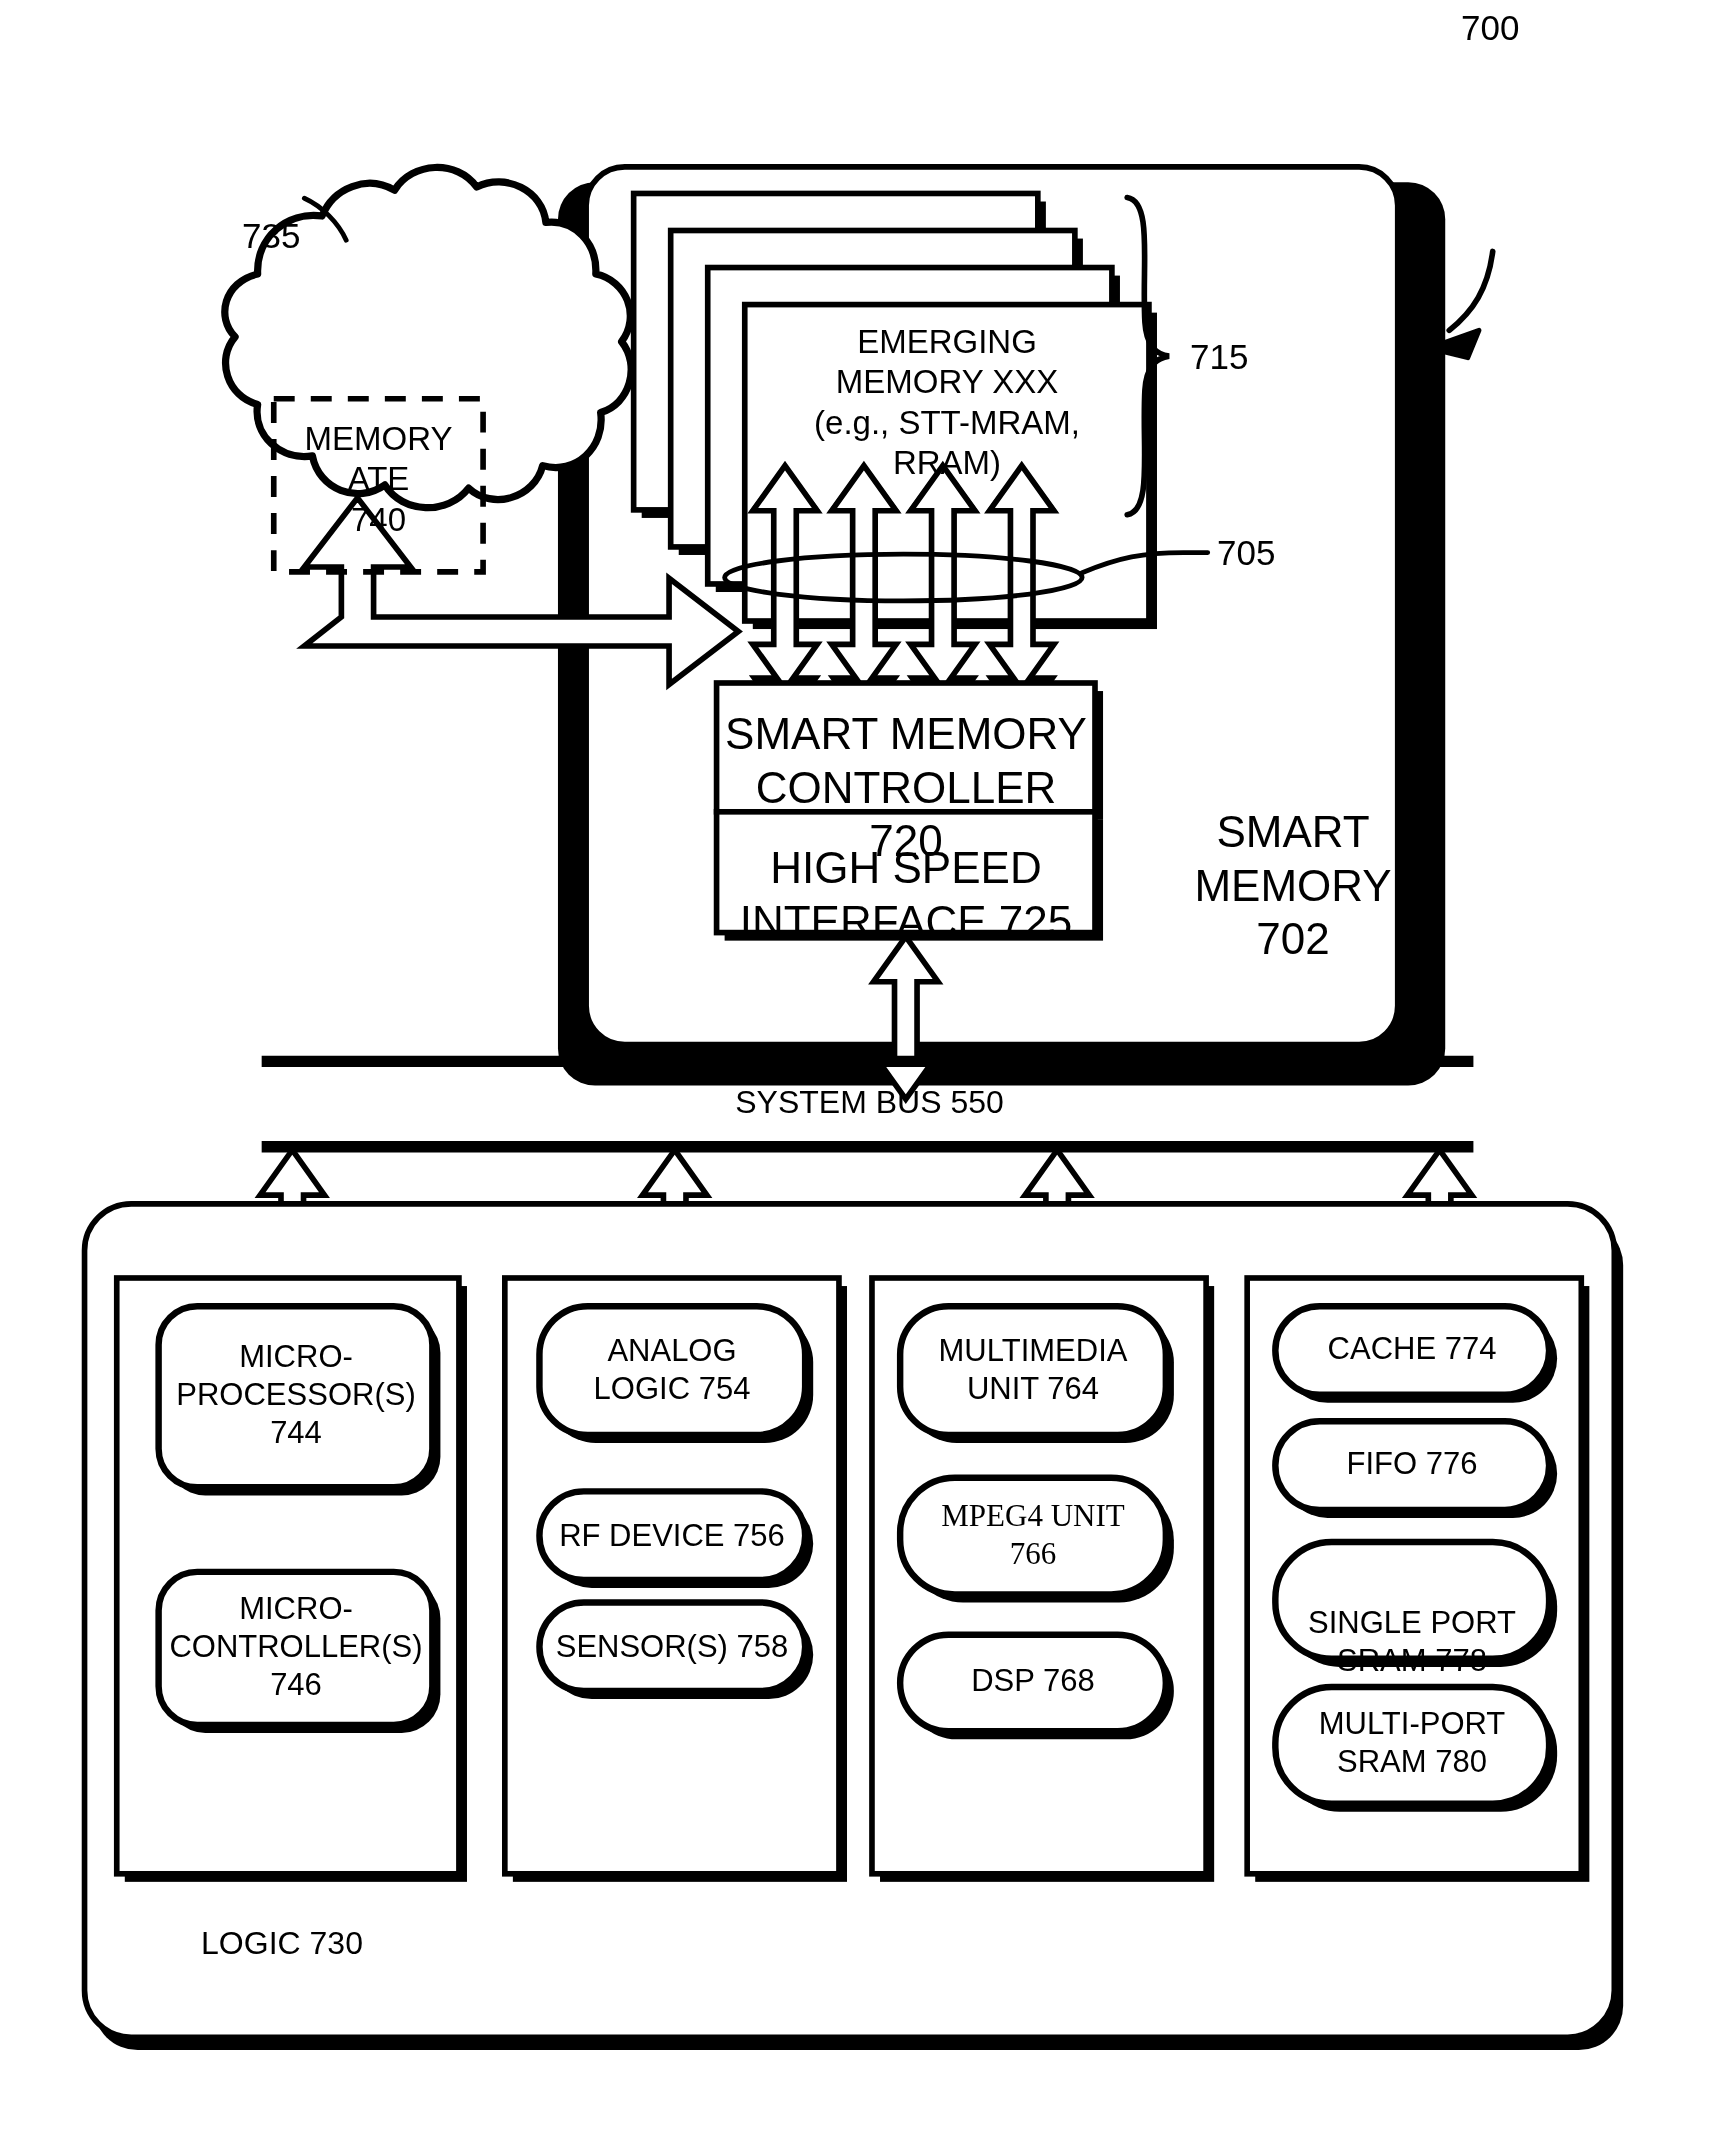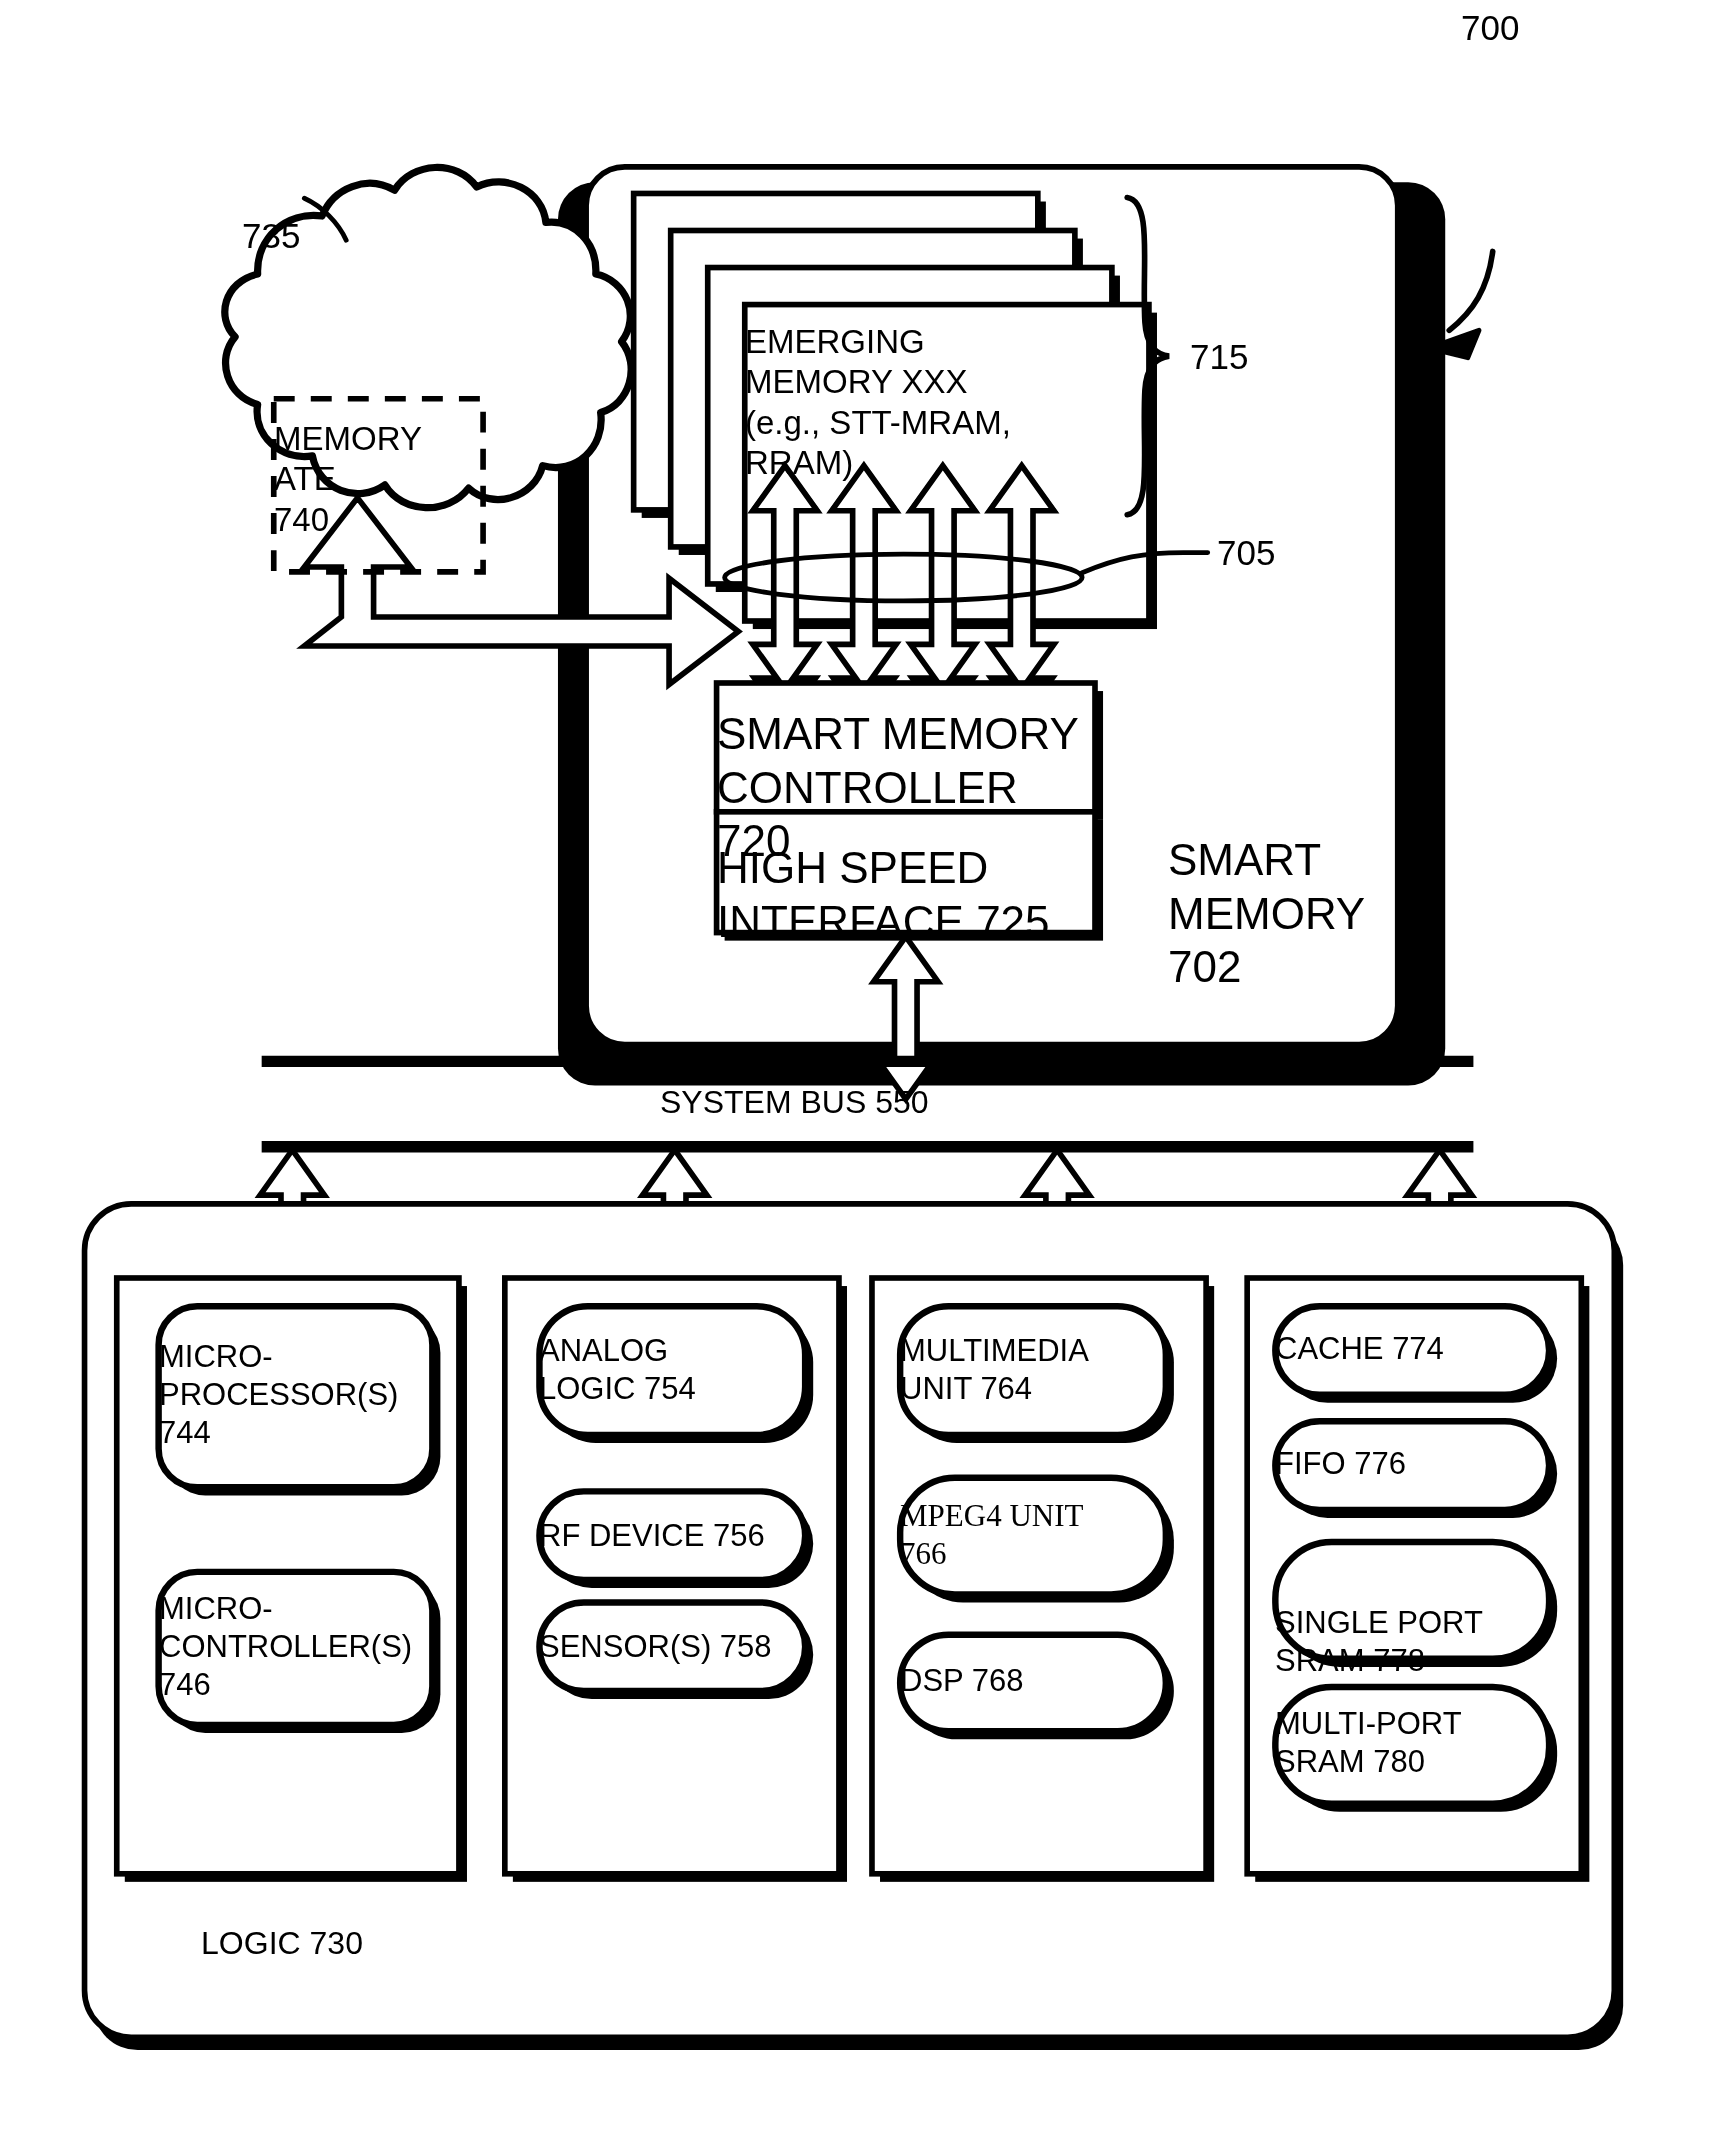--- a/index.html
+++ b/index.html
@@ -1,21 +1,21 @@
 <!DOCTYPE html>
 <html style="font-size:13px"><head>
 <meta charset="utf-8">
 <title>Patent Figure 7</title>
 <style>
   html,body{margin:0;padding:0;background:#fff;}
   body{font-family:"Liberation Sans", sans-serif;color:#000;}
   #fig{position:relative;width:1723px;height:2151px;background:#fff;overflow:hidden;}
   #fig svg{position:absolute;left:0;top:0;width:1723px;height:2151px;}
 
-  .lbl{position:absolute;text-align:left;line-height:1.22;color:#000;
+  .lbl{position:absolute;text-align:center;line-height:1.22;color:#000;
        white-space:pre-line;font-family:"Liberation Sans", sans-serif;}
   .refnum{position:absolute;font-size:35px;color:#000;font-family:"Liberation Sans", sans-serif;}
 
   
   .t-mem{font-size:33px;}
   .t-ctrl{font-size:44px;}
   .t-bus{font-size:32px;}
   .t-blk{font-size:31px;}
   .t-grp{font-size:32px;}
 </style>
@@ -196,21 +196,21 @@
   <div class="refnum" style="left:1190px;top:337px;">715</div>
 
   <div class="refnum" style="left:1217px;top:533px;">705</div>
 
   <div class="lbl t-ctrl" style="left:717px;top:707px;width:378px;">SMART MEMORY
 CONTROLLER 720</div>
 
   <div class="lbl t-ctrl" style="left:717px;top:833px;width:378px;margin-top:8px;">HIGH SPEED
 INTERFACE 725</div>
 
-  <div class="lbl t-ctrl" style="left:1168px;top:805px;width:250px;margin-top:28px;">SMART
+  <div class="lbl t-ctrl" style="left:1168px;top:805px;width:250px;">SMART
 MEMORY
 702</div>
 
   <div class="lbl t-bus" style="left:660px;top:1083px;width:419px;">SYSTEM BUS 550</div>
 
   <div class="lbl t-grp" style="left:161px;top:1924px;width:242px;text-align:center;">LOGIC 730</div>
 
   <div class="lbl t-blk" style="left:159px;top:1338px;width:274px;">MICRO-
 PROCESSOR(S)
 744</div>

